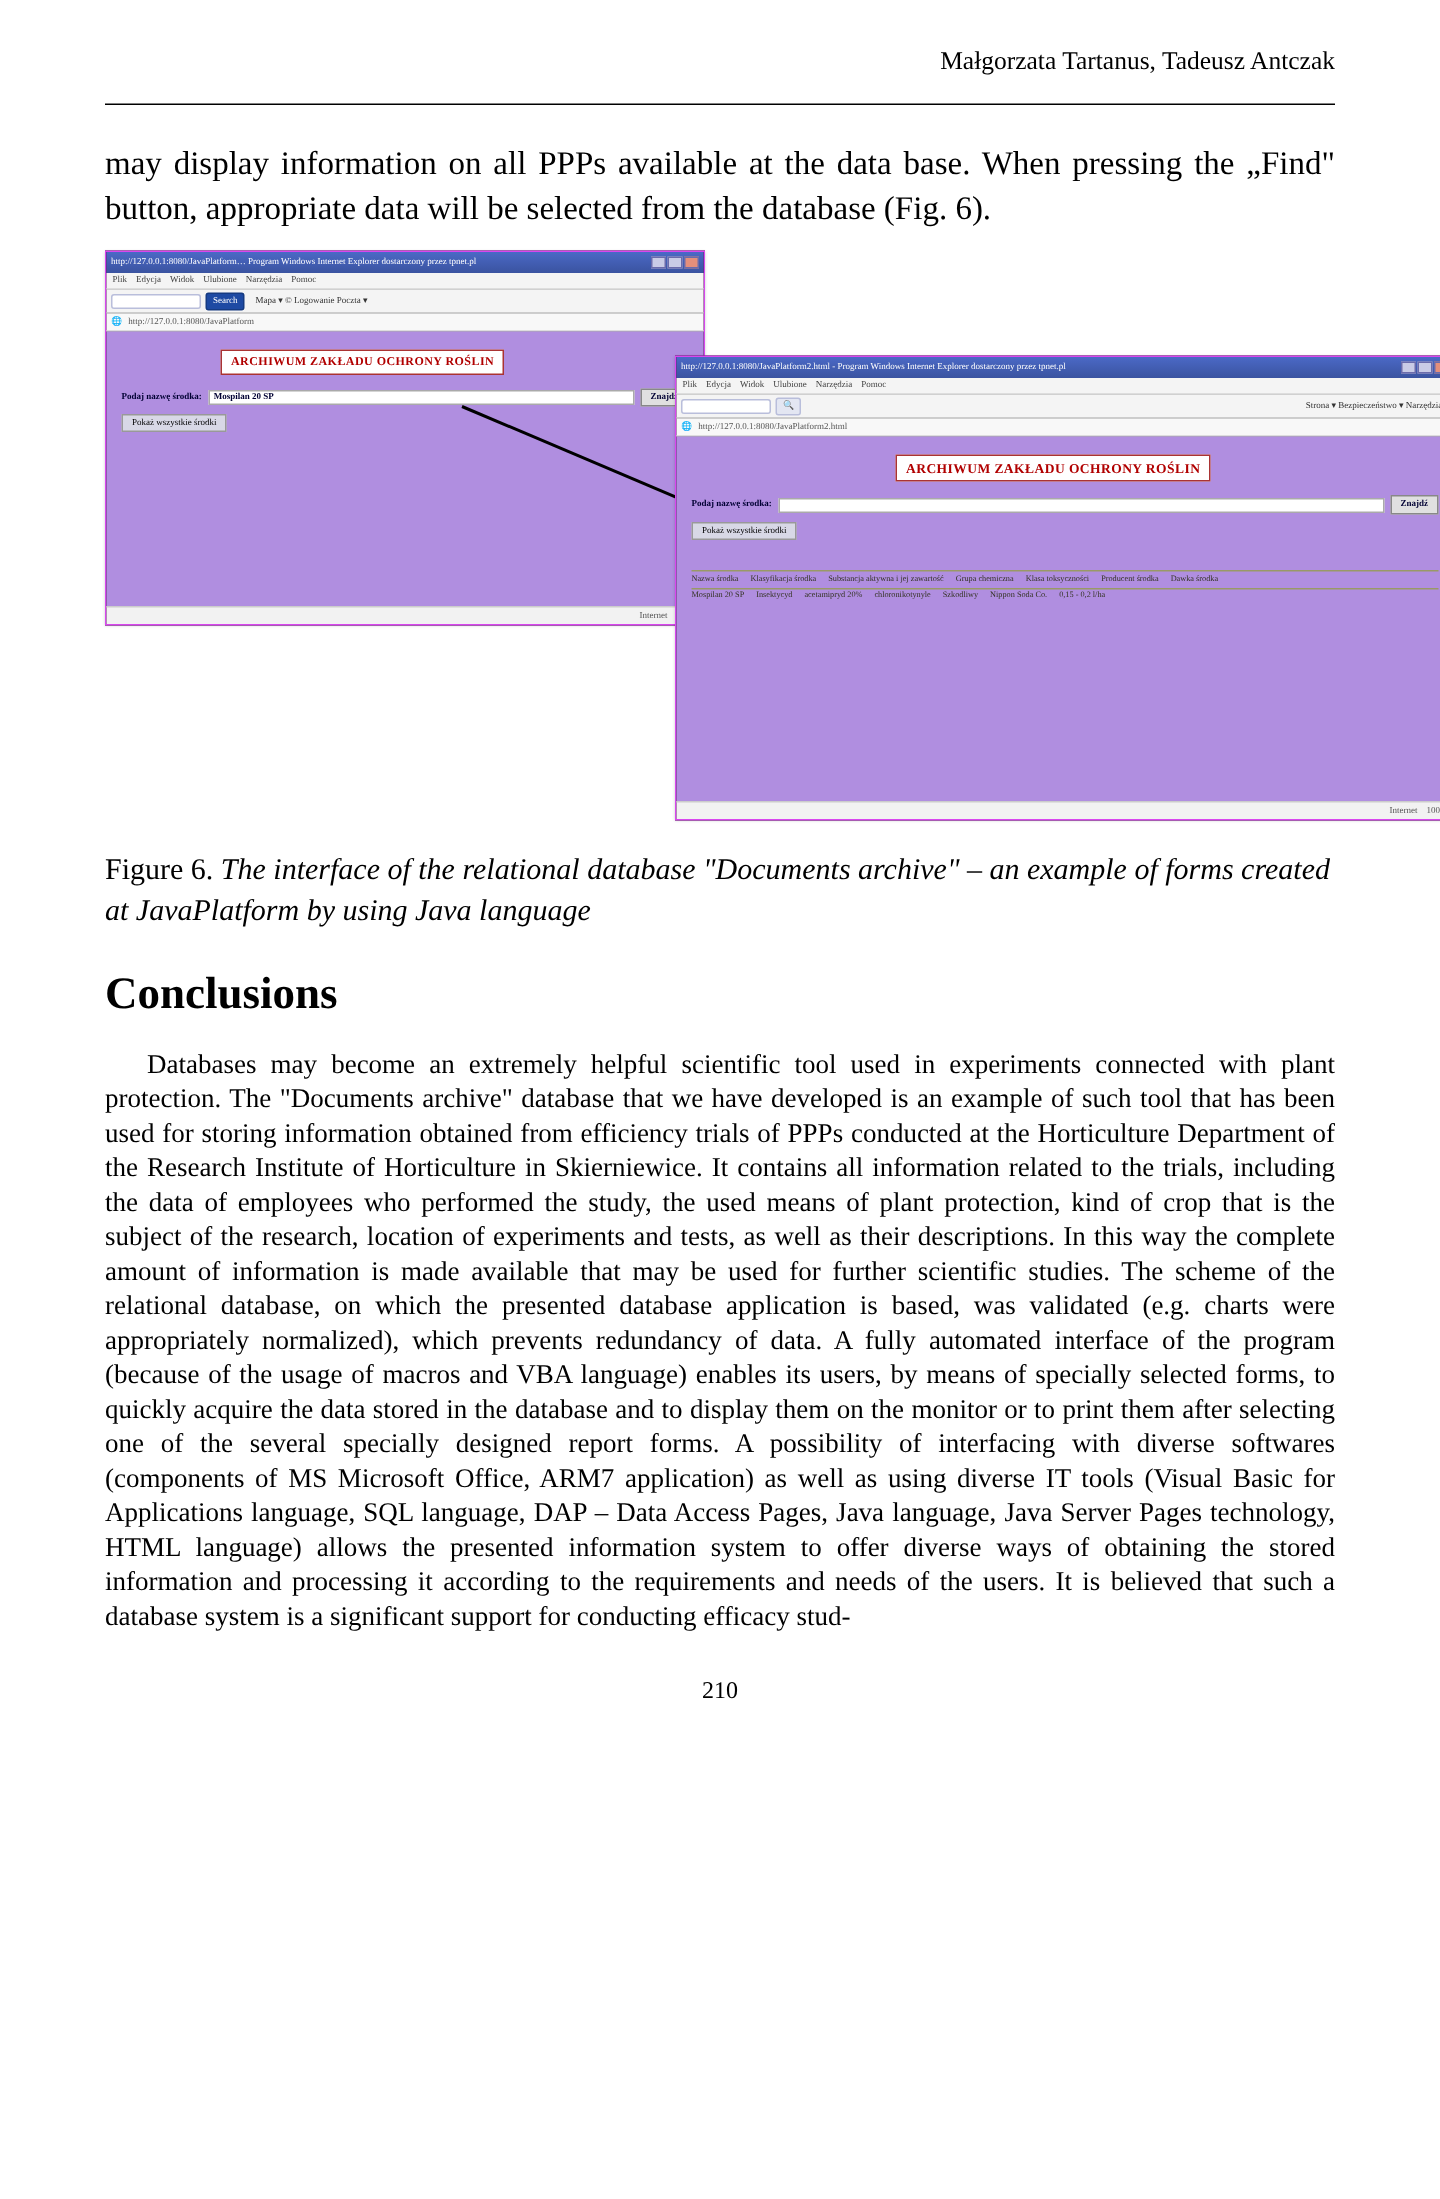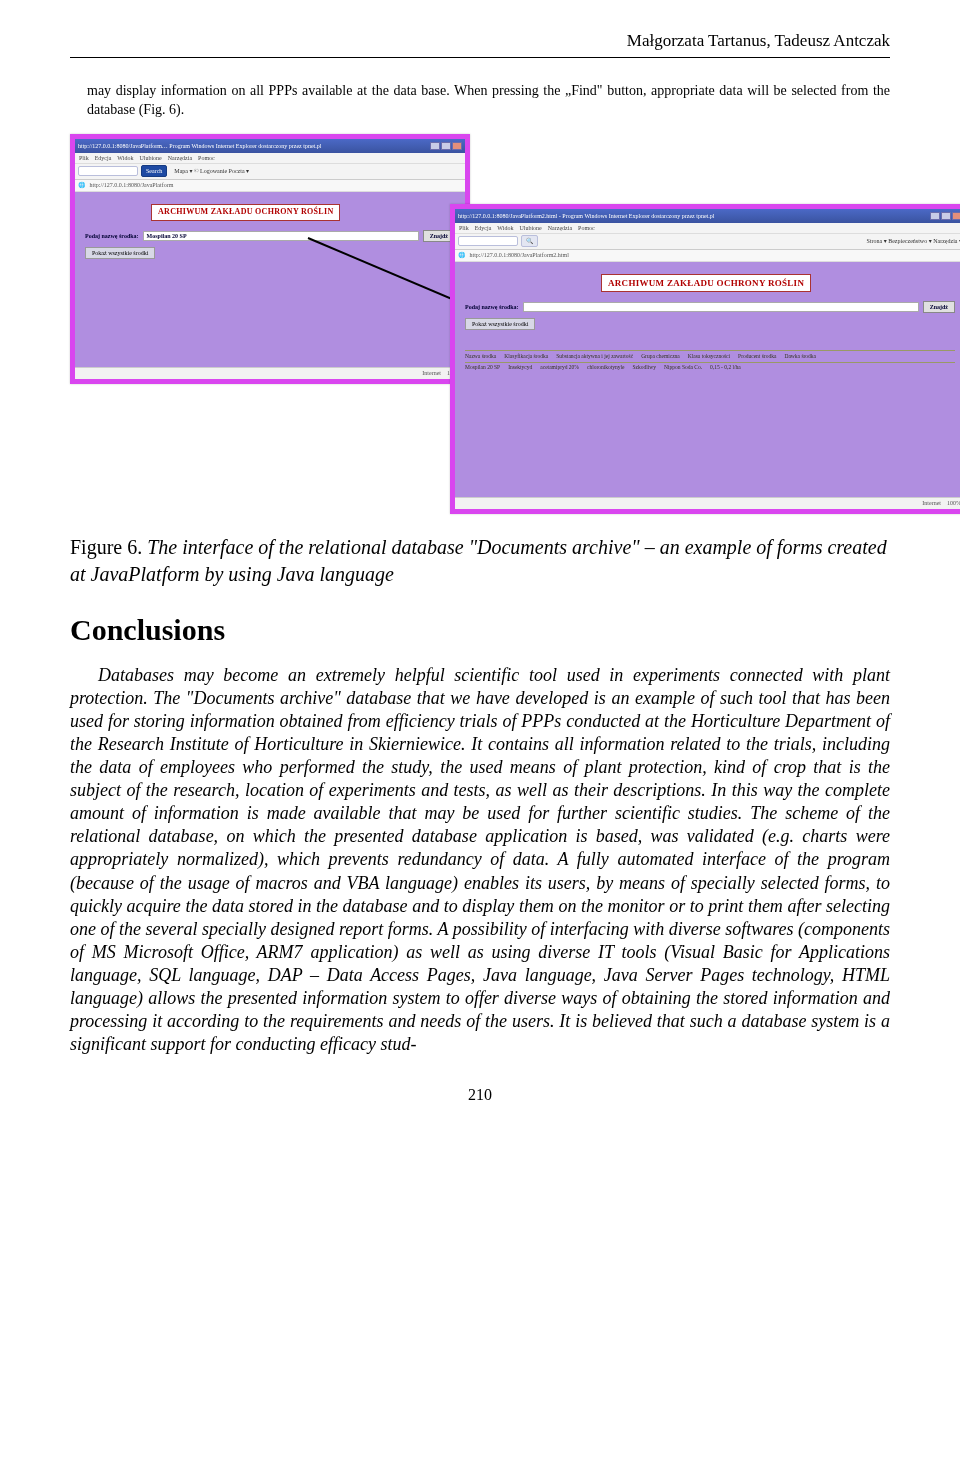--- a/index.html
+++ b/index.html
@@ -7,38 +7,37 @@
     font-family: "Times New Roman", Times, serif;
     background: #fff;
     width: 960px;
     padding: 30px 70px 30px 70px;
     color: #000;
     line-height: 1.35;
   }
   .header-right {
     text-align: right;
     font-size: 17px;
-    padding-bottom: 4px;
+    padding-bottom: 16px;
     border-bottom: 1px solid #000;
     margin-bottom: 24px;
   }
   .para {
-    font-size: 14px;
+    font-size: 22px;
     text-align: justify;
     margin-bottom: 8px;
-    margin-left: 17px;
   }
   .figure-area {
     margin: 14px 0 10px 0;
     position: relative;
     height: 390px;
   }
   .browser {
     position: absolute;
-    border: 5px solid #d946ef;
+    border: 1px solid #d946ef;
     background: #000000;
     box-shadow: 0 0 2px rgba(0,0,0,.2);
   }
   .browser.small { left: 0; top: 0; width: 400px; height: 250px; }
   .browser.big { left: 380px; top: 70px; width: 520px; height: 310px; }
   .titlebar {
     height: 14px;
     background: linear-gradient(#4b69c6, #3a53a0);
     display: flex;
     align-items: center;
@@ -189,21 +188,20 @@
   .fig-caption .ital { font-style: italic; }
   h2.section {
     font-size: 30px;
     font-weight: bold;
     margin: 10px 0 14px 0;
   }
   .body-para {
     font-size: 18px;
     text-align: justify;
     line-height: 1.28;
-    font-style: italic;
   }
   .body-para .indent { display: inline-block; width: 28px; }
   .page-num {
     font-size: 16px;
     margin-top: 28px;
     text-align: center;
   }
 </style>
 </head>
 <body>

